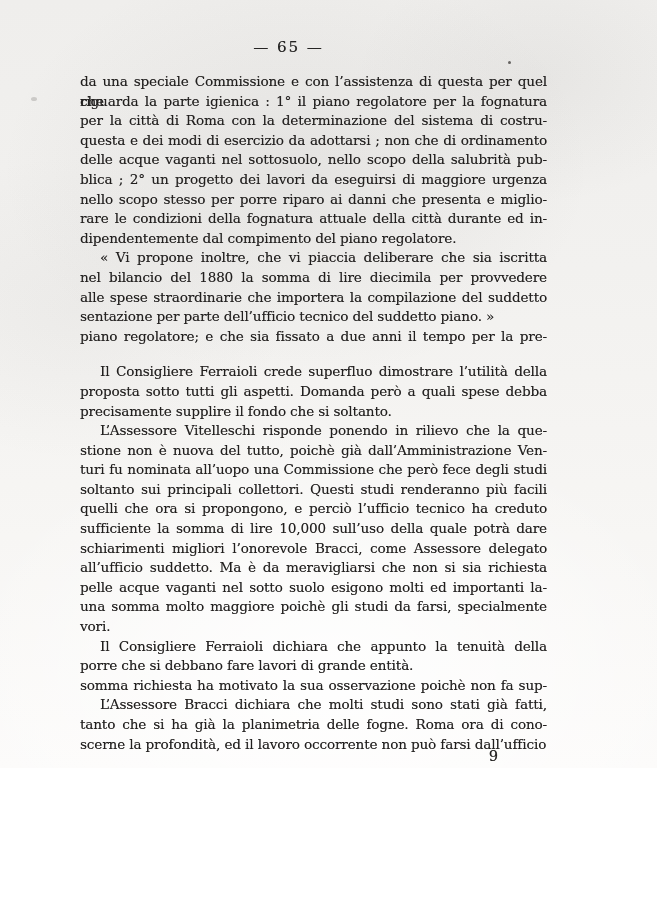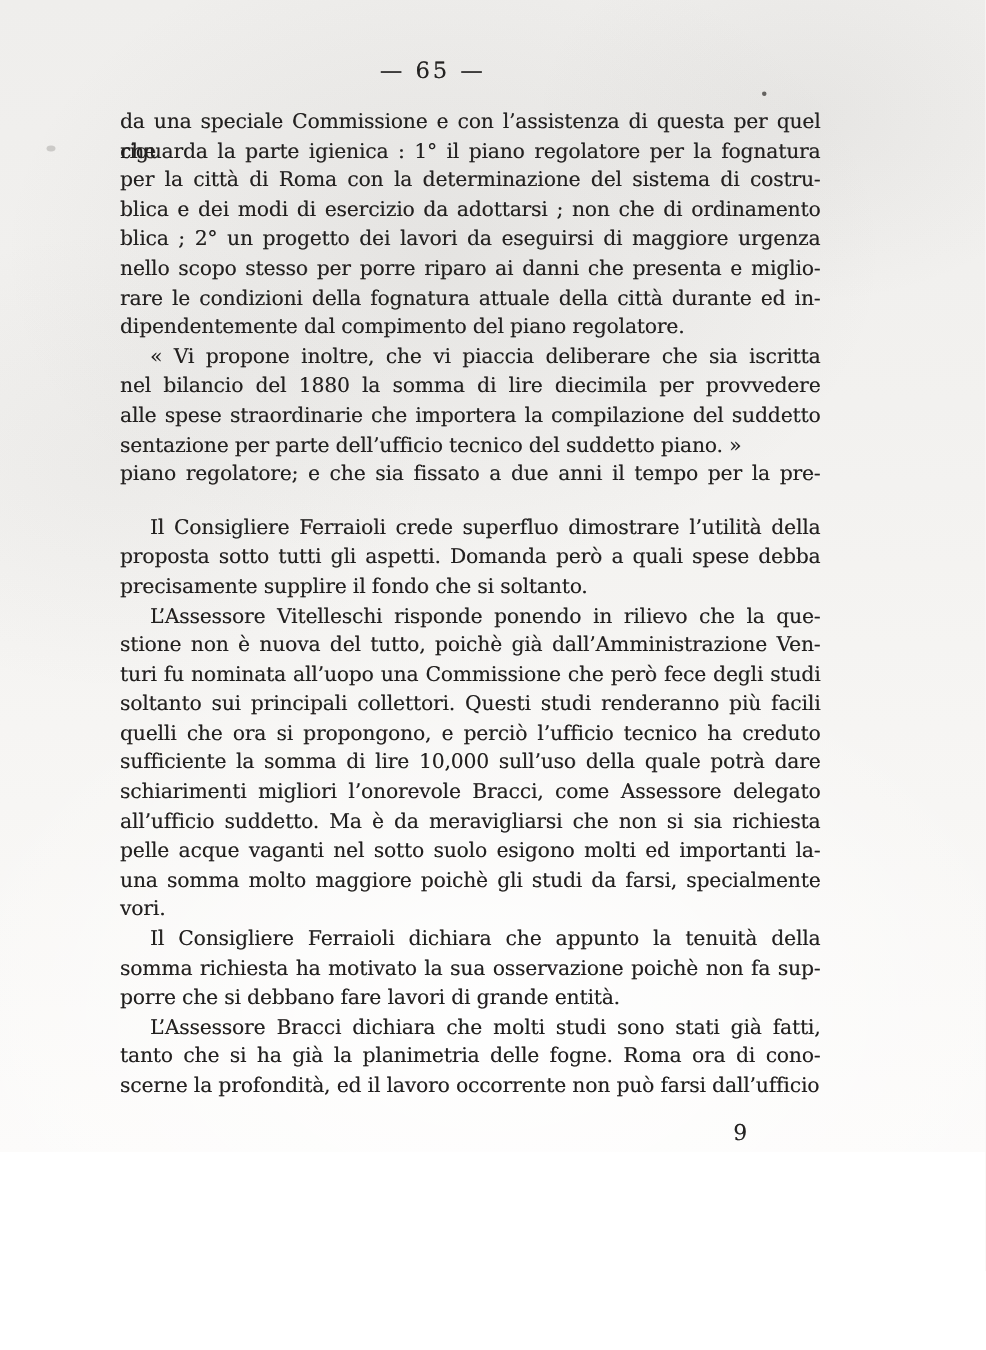--- a/index.html
+++ b/index.html
@@ -84,21 +84,22 @@
 
 <div class="page">
   <div class="smudge"></div>
   <div class="speck"></div>
   <div class="page-header">— 65 —</div>
   <div class="text-block" id="text-block">
       <div class="para">
         <div class="line">da una speciale Commissione e con l’assistenza di questa per quel che</div>
         <div class="line">riguarda la parte igienica : 1° il piano regolatore per la fognatura</div>
         <div class="line">per la città di Roma con la determinazione del sistema di costru-</div>
-        <div class="line">blica e dei modi di esercizio da adottarsi ; non che di ordinamento</div>
+        <div class="line">questa e dei modi di esercizio da adottarsi ; non che di ordinamento</div>
+        <div class="line">delle acque vaganti nel sottosuolo, nello scopo della salubrità pub-</div>
         <div class="line">blica ; 2° un progetto dei lavori da eseguirsi di maggiore urgenza</div>
         <div class="line">nello scopo stesso per porre riparo ai danni che presenta e miglio-</div>
         <div class="line">rare le condizioni della fognatura attuale della città durante ed in-</div>
         <div class="line last">dipendentemente dal compimento del piano regolatore.</div>
       </div>
       <div class="para">
         <div class="line indent">« Vi propone inoltre, che vi piaccia deliberare che sia iscritta</div>
         <div class="line">nel bilancio del 1880 la somma di lire diecimila per provvedere</div>
         <div class="line">alle spese straordinarie che importera la compilazione del suddetto</div>
         <div class="line last">sentazione per parte dell’ufficio tecnico del suddetto piano. »</div>
@@ -117,22 +118,22 @@
         <div class="line">quelli che ora si propongono, e perciò l’ufficio tecnico ha creduto</div>
         <div class="line">sufficiente la somma di lire 10,000 sull’uso della quale potrà dare</div>
         <div class="line">schiarimenti migliori l’onorevole Bracci, come Assessore delegato</div>
         <div class="line">all’ufficio suddetto. Ma è da meravigliarsi che non si sia richiesta</div>
         <div class="line">pelle acque vaganti nel sotto suolo esigono molti ed importanti la-</div>
         <div class="line">una somma molto maggiore poichè gli studi da farsi, specialmente</div>
         <div class="line last">vori.</div>
       </div>
       <div class="para">
         <div class="line indent">Il Consigliere Ferraioli dichiara che appunto la tenuità della</div>
+        <div class="line last">porre che si debbano fare lavori di grande entità.</div>
         <div class="line">somma richiesta ha motivato la sua osservazione poichè non fa sup-</div>
-        <div class="line last">porre che si debbano fare lavori di grande entità.</div>
       </div>
       <div class="para">
         <div class="line indent">L’Assessore Bracci dichiara che molti studi sono stati già fatti,</div>
         <div class="line">tanto che si ha già la planimetria delle fogne. Roma ora di cono-</div>
         <div class="line last">scerne la profondità, ed il lavoro occorrente non può farsi dall’ufficio</div>
       </div>
     </div>
   <div class="signature">9</div>
 </div>
 

